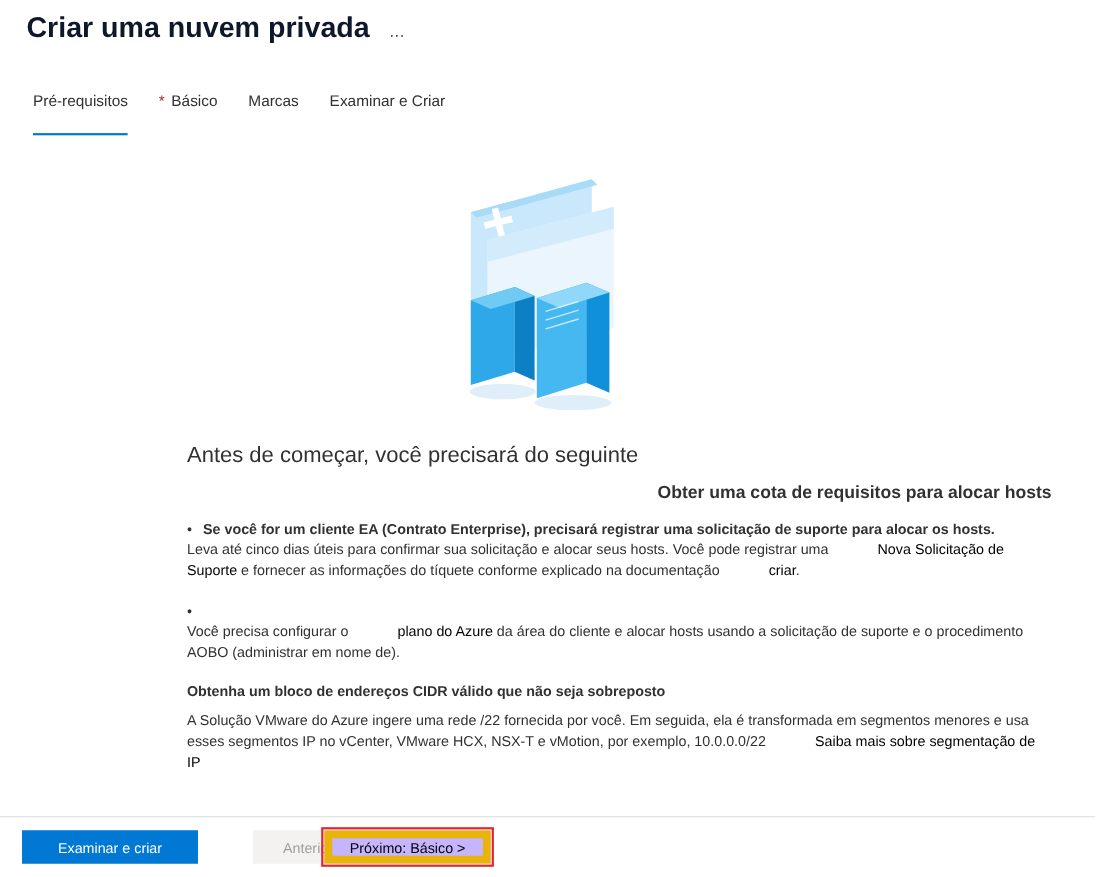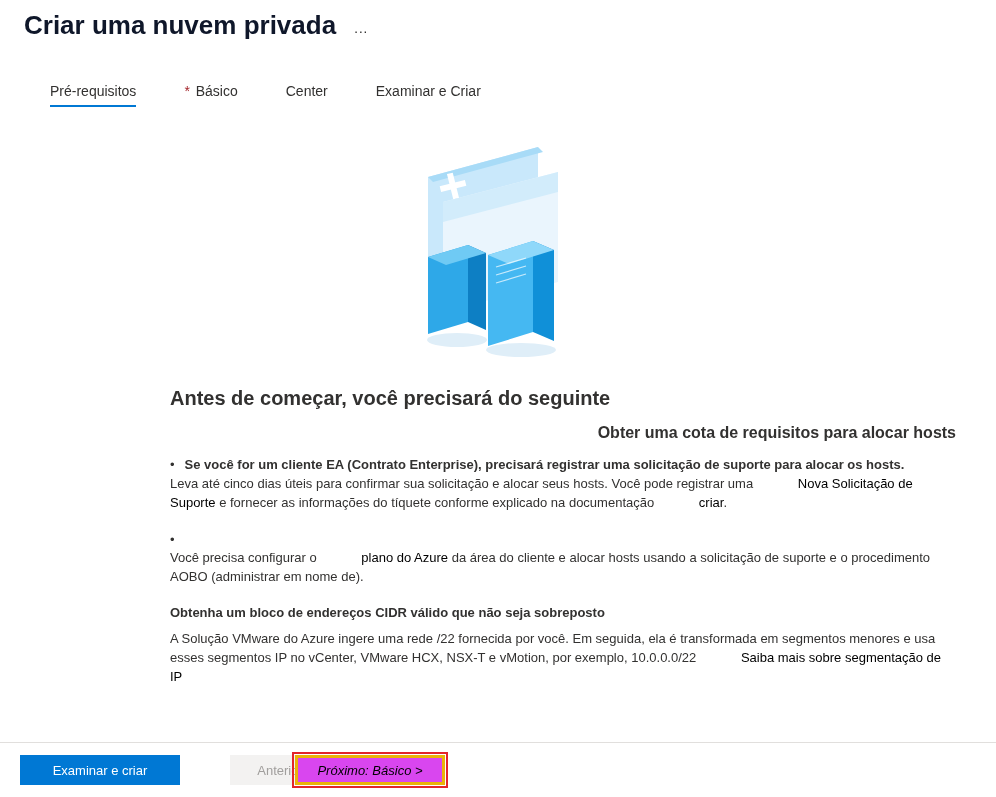--- a/index.html
+++ b/index.html
@@ -31,26 +31,25 @@
   }
   .tabs {
     display: flex;
     gap: 28px;
     padding: 42px 0 0 30px;
     border-bottom-width: 0;
   }
   .tab {
     font-size: 14px;
     color: #323130;
-    padding-bottom: 8px;
+    padding-bottom: 24px;
     cursor: pointer;
     position: relative;
     display:flex;
     align-items:center;
-    margin-left:20px;
   }
   .tab.active {
     color: #323130;
     font-weight: 400;
   }
   .tab.active::after {
     content: "";
     position: absolute;
     left: 0; right: 0; bottom: 0;
     height: 2px;
@@ -66,21 +65,21 @@
     height: calc(797px - 55px);
     overflow: hidden;
   }
   .illustration {
     display:flex;
     justify-content:center;
     margin: 10px 0 30px -160px;
   }
   .section-title {
     font-size: 20px;
-    font-weight: 700;
+    font-weight: 400;
     margin-bottom: 14px;
   }
   .section-sub {
     font-size: 16px;
     font-weight: 600;
     margin-bottom: 14px;
     text-align: right;
   }
   .bullet-block {
     margin-bottom: 18px;
@@ -129,23 +128,22 @@
   }
   .btn-disabled {
     background: #f3f2f1;
     border: 1px solid #f3f2f1;
     color: #a19f9d;
     cursor: default;
     min-width: 100px;
   }
   .btn-next {
     min-width: 150px;
-    background: #d946ef;
-    border: 3px solid #eab308;
-    font-style: italic;
+    background: #c4b5fd;
+    border: 7px solid #eab308;
   }
   .highlight-box {
     border: 2px solid #e3252a;
     padding: 1px;
     display:inline-flex;
     margin-left: -46px;
   }
   .nav-group{
     display:flex;
     gap:8px;
@@ -159,21 +157,21 @@
   <span class="page-title">Criar uma nuvem privada</span>
   <span class="title-ellipsis">···</span>
 </div>
 
 <div class="tabs">
   <div class="tab active">Pré-requisitos</div>
   <div class="tab">
       <span class="req">*&nbsp;</span>
       <span>Básico</span>
     </div>
-  <div class="tab">Center</div>
+  <div class="tab">Marcas</div>
   <div class="tab">Examinar e Criar</div>
 </div>
 
 <div class="content">
 
   <div class="illustration">
     <svg width="230" height="220" viewBox="0 0 230 220">
 
       <polygon points="60,40 170,10 170,110 60,140" fill="#c9e8fb"></polygon>
       <polygon points="60,40 170,10 175,15 65,45" fill="#a8dbf7"></polygon>

